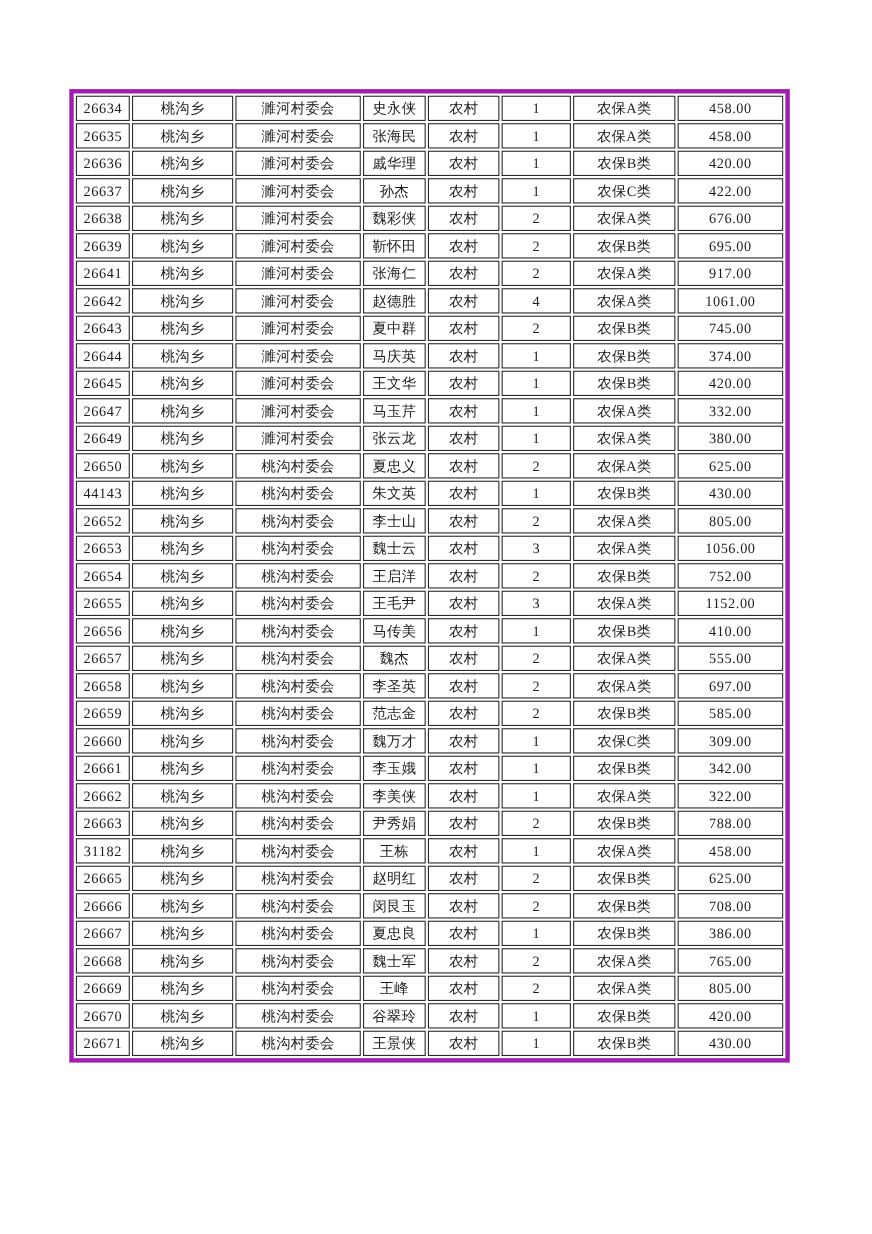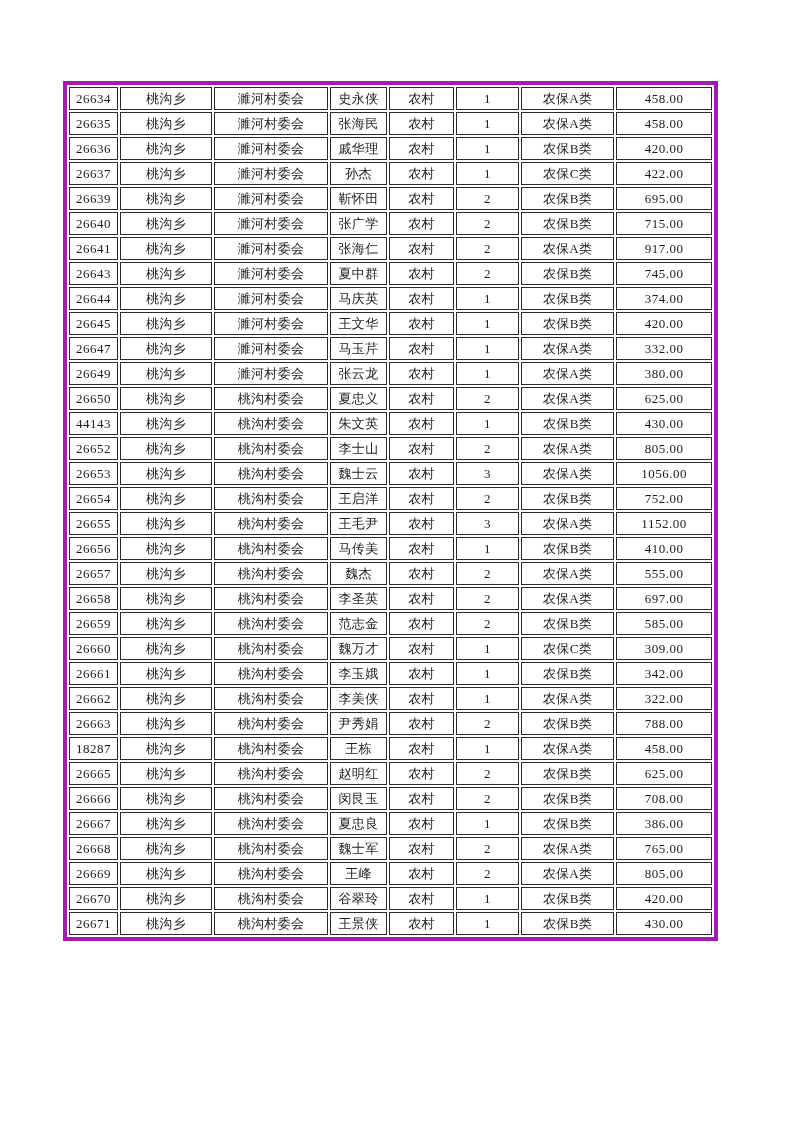--- a/index.html
+++ b/index.html
@@ -98,48 +98,58 @@
           <td class="num">26637</td>
           <td>桃沟乡</td>
           <td>濉河村委会</td>
           <td>孙杰</td>
           <td>农村</td>
           <td class="num">1</td>
           <td>农保C类</td>
           <td class="num">422.00</td>
         </tr>
         <tr>
+          <td class="num">26638</td>
+          <td>桃沟乡</td>
+          <td>濉河村委会</td>
+          <td>魏彩侠</td>
+          <td>农村</td>
+          <td class="num">2</td>
+          <td>农保A类</td>
+          <td class="num">676.00</td>
+        </tr>
+        <tr>
           <td class="num">26639</td>
           <td>桃沟乡</td>
           <td>濉河村委会</td>
           <td>靳怀田</td>
           <td>农村</td>
           <td class="num">2</td>
           <td>农保B类</td>
           <td class="num">695.00</td>
         </tr>
         <tr>
-          <td class="num">26640</td>
-          <td>桃沟乡</td>
-          <td>濉河村委会</td>
-          <td>张广学</td>
-          <td>农村</td>
-          <td class="num">2</td>
-          <td>农保B类</td>
-          <td class="num">715.00</td>
-        </tr>
-        <tr>
           <td class="num">26641</td>
           <td>桃沟乡</td>
           <td>濉河村委会</td>
           <td>张海仁</td>
           <td>农村</td>
           <td class="num">2</td>
           <td>农保A类</td>
           <td class="num">917.00</td>
+        </tr>
+        <tr>
+          <td class="num">26642</td>
+          <td>桃沟乡</td>
+          <td>濉河村委会</td>
+          <td>赵德胜</td>
+          <td>农村</td>
+          <td class="num">4</td>
+          <td>农保A类</td>
+          <td class="num">1061.00</td>
         </tr>
         <tr>
           <td class="num">26643</td>
           <td>桃沟乡</td>
           <td>濉河村委会</td>
           <td>夏中群</td>
           <td>农村</td>
           <td class="num">2</td>
           <td>农保B类</td>
           <td class="num">745.00</td>
@@ -318,21 +328,21 @@
           <td class="num">26663</td>
           <td>桃沟乡</td>
           <td>桃沟村委会</td>
           <td>尹秀娟</td>
           <td>农村</td>
           <td class="num">2</td>
           <td>农保B类</td>
           <td class="num">788.00</td>
         </tr>
         <tr>
-          <td class="num">18287</td>
+          <td class="num">31182</td>
           <td>桃沟乡</td>
           <td>桃沟村委会</td>
           <td>王栋</td>
           <td>农村</td>
           <td class="num">1</td>
           <td>农保A类</td>
           <td class="num">458.00</td>
         </tr>
         <tr>
           <td class="num">26665</td>

